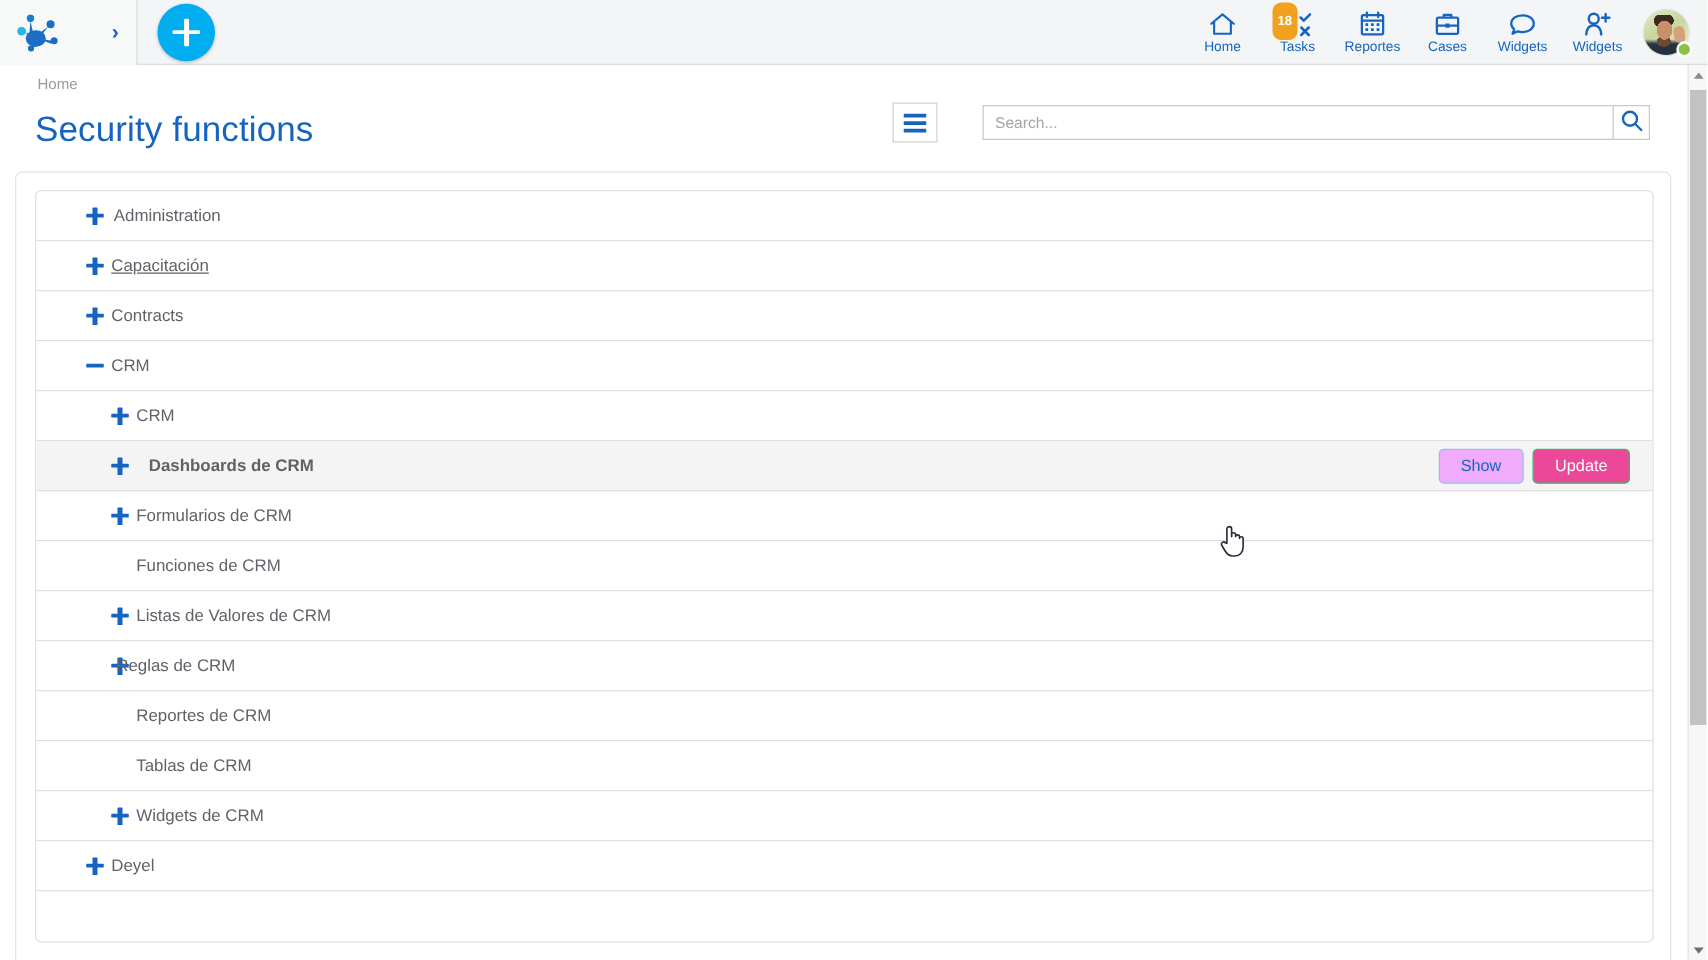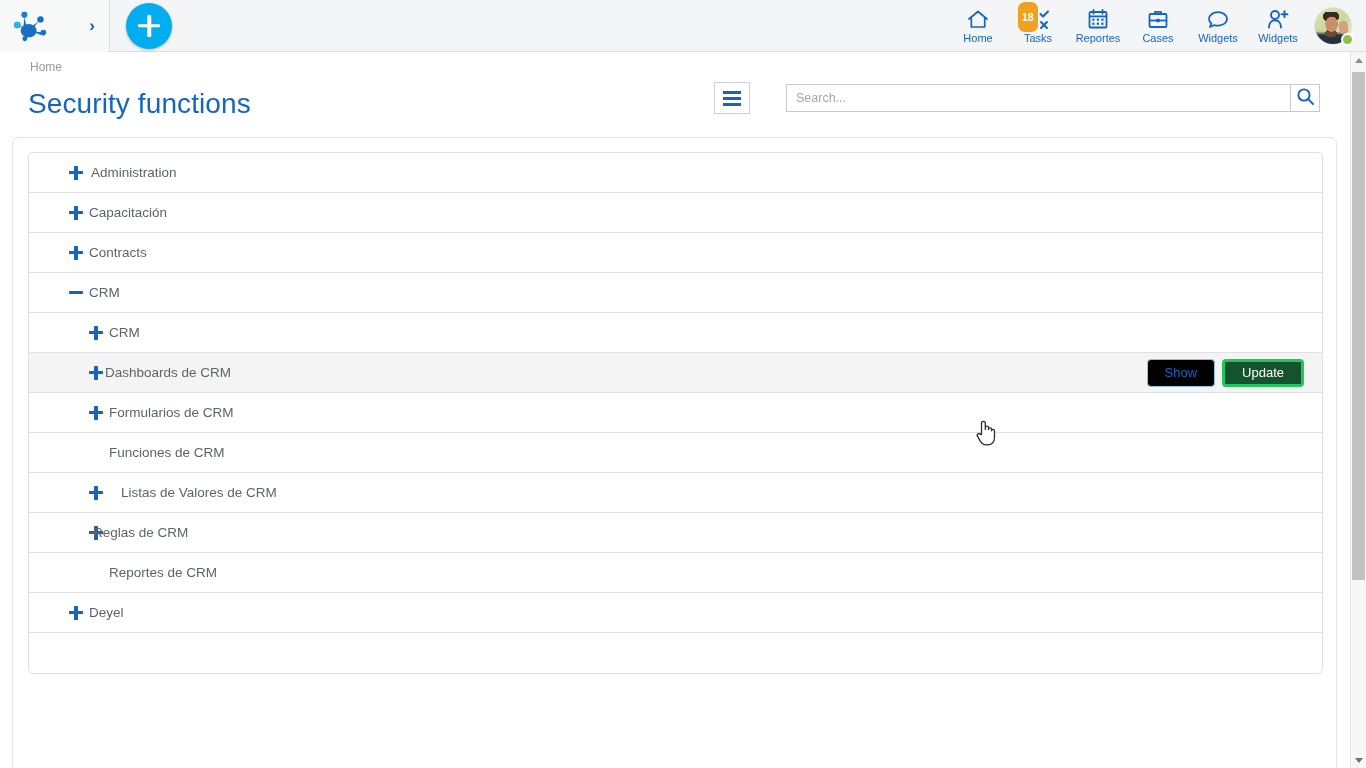--- a/index.html
+++ b/index.html
@@ -163,22 +163,22 @@
   .row-actions {
     position: absolute; right: 18px; top: 50%; transform: translateY(-50%);
     display: flex; gap: 7px;
   }
   .btn {
     height: 28px; padding: 0 17px; font-size: 13px;
     border-radius: 4px; cursor: pointer;
     font-family: "Liberation Sans", sans-serif;
     display: flex; align-items: center; justify-content: center;
   }
-  .btn-outline { background: #000000; color: #1565c0; border: 1px solid #8fc4e8; }
-  .btn-solid   { background: #14532d; color: #fff; border: 3px solid #22c55e; }
+  .btn-outline { background: #f0abfc; color: #1565c0; border: 1px solid #8fc4e8; }
+  .btn-solid   { background: #ec4899; color: #fff; border: 1px solid #22c55e; }
 
   
   .scrollbar {
     position: absolute; top: 52px; right: 0; width: 16px; height: 716px;
     background: #f7f7f7; border-left: 1px solid #e4e4e4;
   }
   .sb-arrow {
     position: absolute; left: 0; width: 15px; height: 16px;
     display: flex; align-items: center; justify-content: center; cursor: pointer;
   }
@@ -349,59 +349,66 @@
 </div>
 
 <div class="card">
   <div class="tree" id="tree">
       <div class="row">
         <span class="toggle plus" style="left: 40px;"></span>
         <span class="label" style="left: 62px;">Administration</span>
       </div>
       <div class="row">
         <span class="toggle plus" style="left: 40px;"></span>
-        <span class="label" style="left: 60px;">Capacitación</span>
+        <span class="label" style="left: 60px; text-decoration: underline;">Capacitación</span>
       </div>
       <div class="row">
         <span class="toggle plus" style="left: 40px;"></span>
         <span class="label" style="left: 60px;">Contracts</span>
       </div>
       <div class="row">
         <span class="toggle minus" style="left: 40px;"></span>
         <span class="label" style="left: 60px;">CRM</span>
       </div>
       <div class="row">
         <span class="toggle plus" style="left: 60px;"></span>
         <span class="label" style="left: 80px;">CRM</span>
       </div>
       <div class="row hovered">
         <span class="toggle plus" style="left: 60px;"></span>
-        <span class="label" style="left: 76px;">Dashboards de CRM</span>
+        <span class="label" style="left: 90px; font-weight: bold;">Dashboards de CRM</span>
         <div class="row-actions">
           <button class="btn btn-outline">Show</button>
           <button class="btn btn-solid">Update</button>
         </div>
       </div>
       <div class="row">
         <span class="toggle plus" style="left: 60px;"></span>
         <span class="label" style="left: 80px;">Formularios de CRM</span>
       </div>
       <div class="row">
         <span class="label" style="left: 80px;">Funciones de CRM</span>
       </div>
       <div class="row">
         <span class="toggle plus" style="left: 60px;"></span>
-        <span class="label" style="left: 80px; margin-left: 12px;">Listas de Valores de CRM</span>
+        <span class="label" style="left: 80px;">Listas de Valores de CRM</span>
       </div>
       <div class="row">
         <span class="toggle plus" style="left: 60px;"></span>
         <span class="label" style="left: 64px;">Reglas de CRM</span>
       </div>
       <div class="row">
         <span class="label" style="left: 80px;">Reportes de CRM</span>
+      </div>
+      <div class="row">
+        <span class="label" style="left: 80px;">Tablas de CRM</span>
+      </div>
+      <div class="row">
+        <span class="toggle plus" style="left: 60px;"></span>
+        <span class="label" style="left: 80px;">Widgets de CRM</span>
       </div>
       <div class="row">
         <span class="toggle plus" style="left: 40px;"></span>
         <span class="label" style="left: 60px;">Deyel</span>
       </div>
       <div class="row">
         <span class="label" style="left: 60px;"></span>
       </div>
     </div>
 </div>

